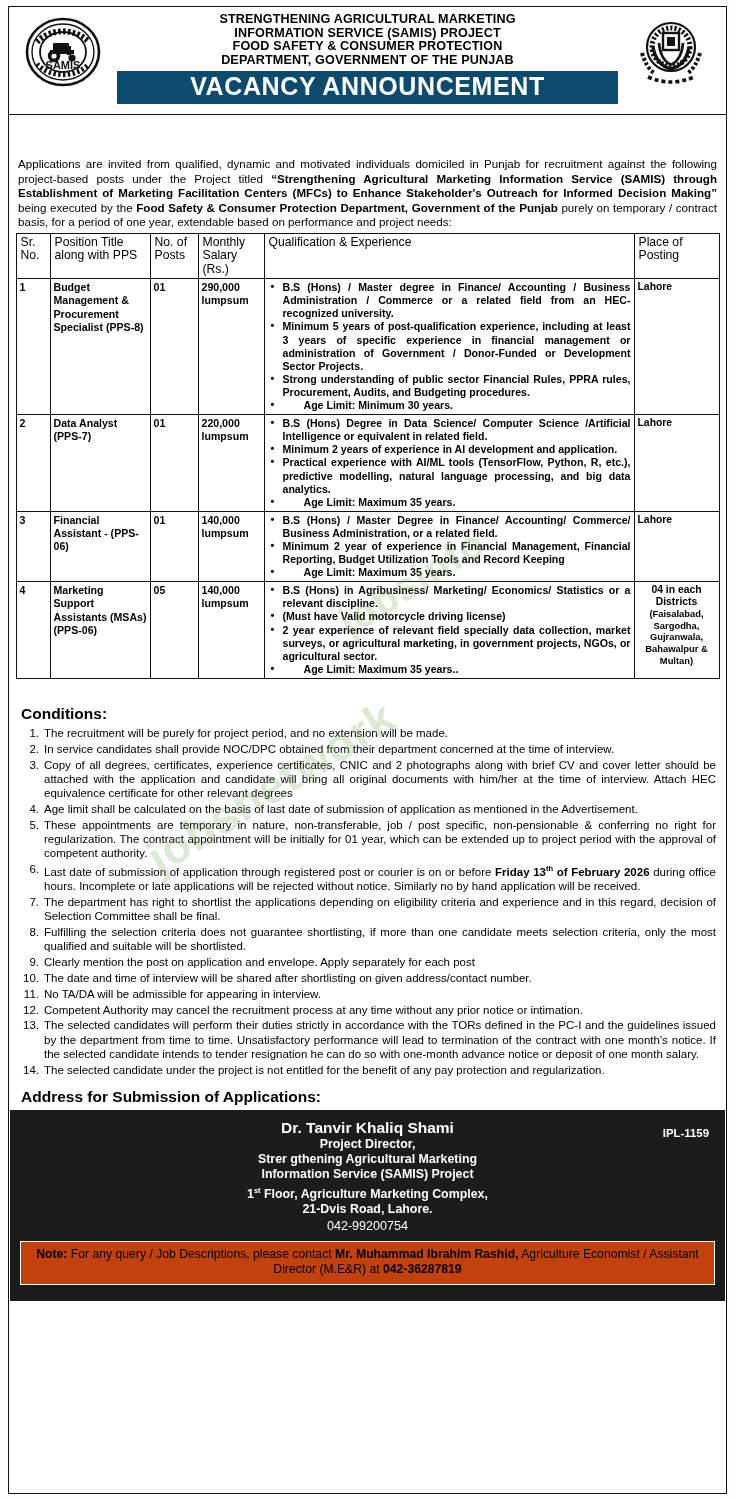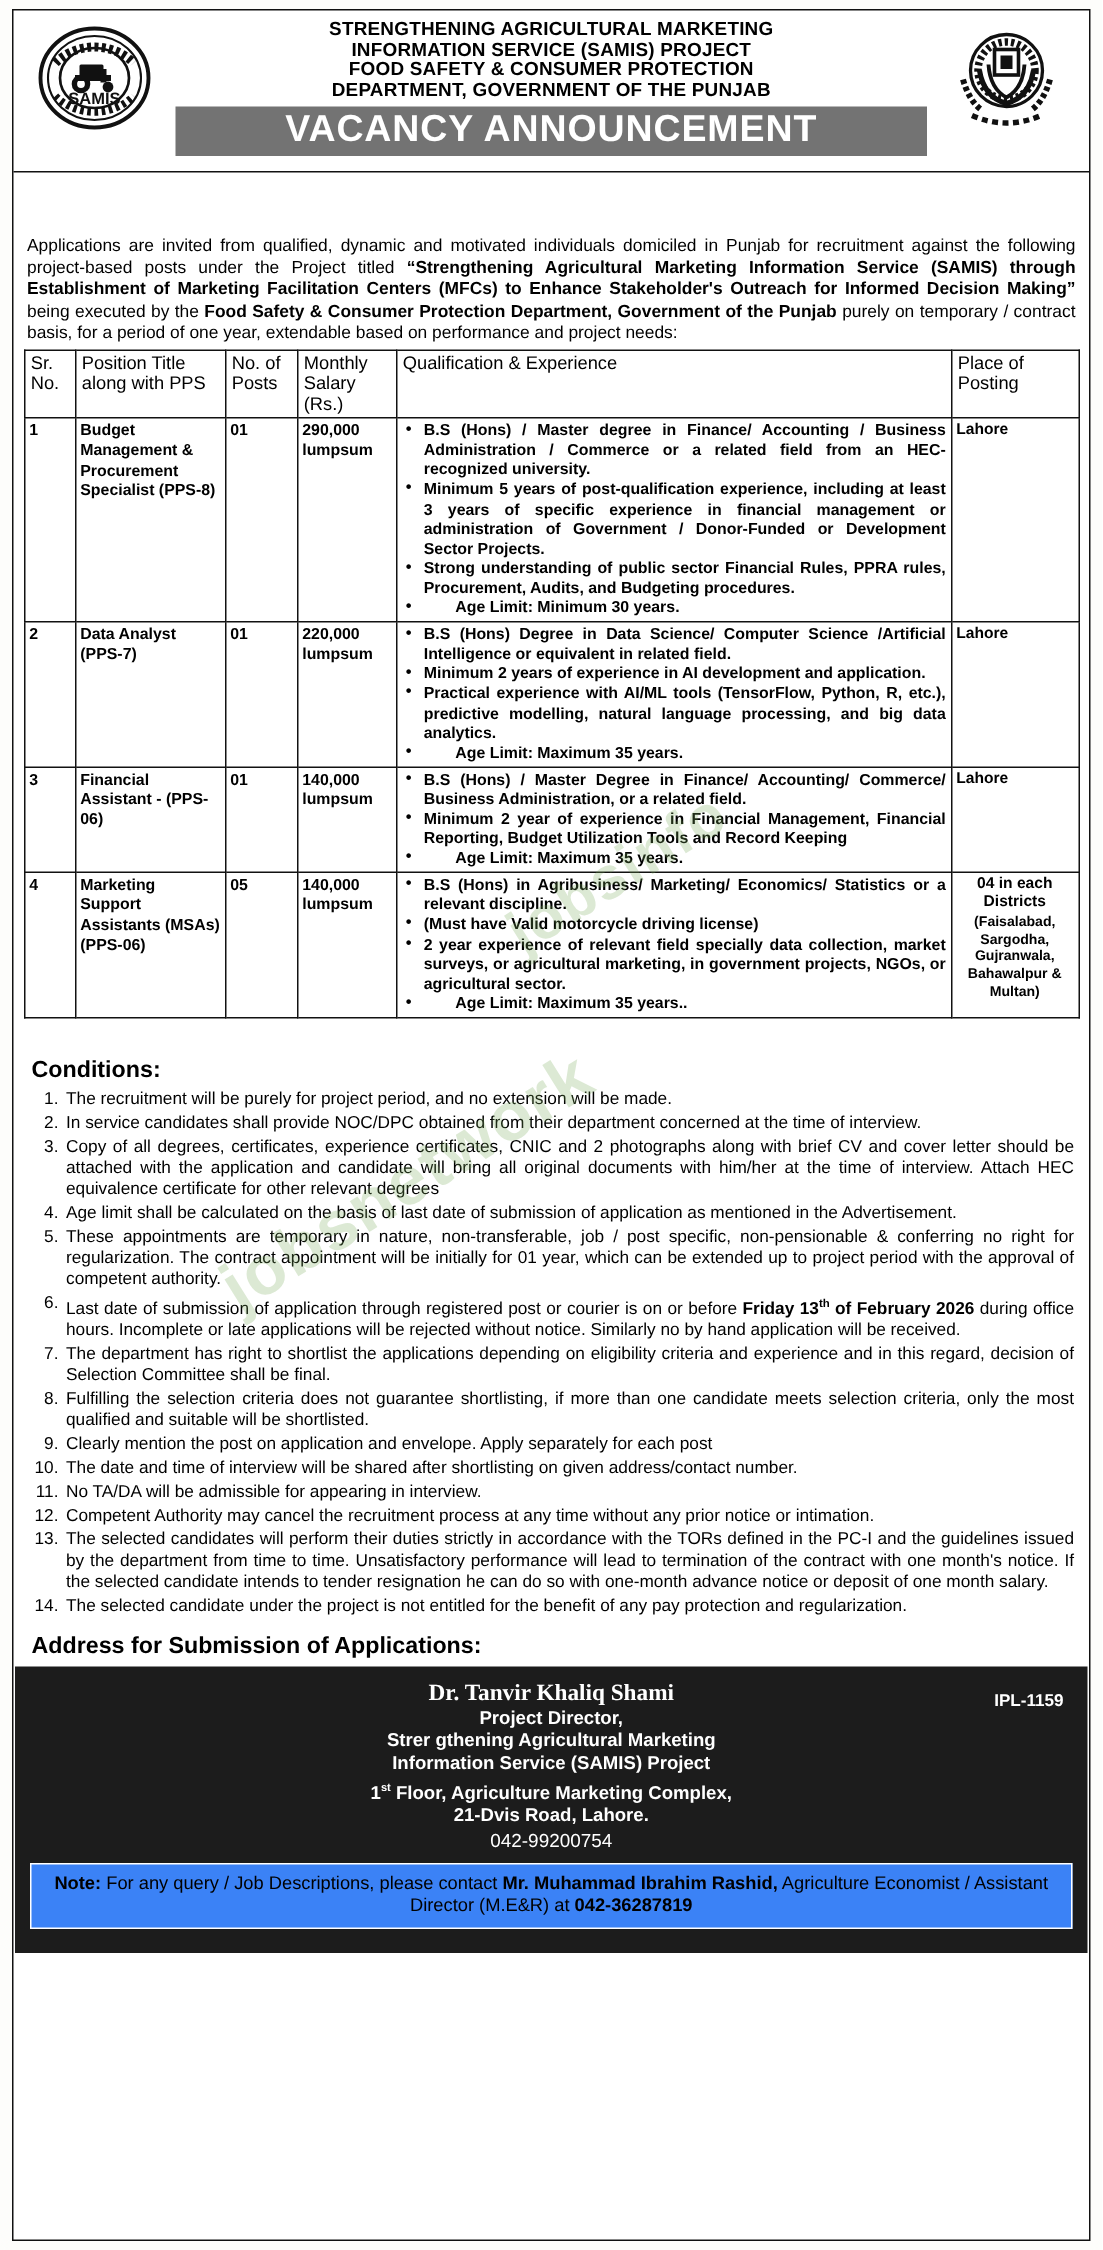--- a/index.html
+++ b/index.html
@@ -59,21 +59,21 @@
     text-align: center;
   }
   .org-title {
     font-size: 12.6px;
     font-weight: bold;
     line-height: 13.6px;
     letter-spacing: 0.15px;
   }
   .vacancy-band {
     margin-top: 4px;
-    background: #737373;
+    background: #0c4a6e;
     color: #fff;
     font-size: 25px;
     font-weight: bold;
     letter-spacing: 0.6px;
     padding: 2px 0 4px 0;
     line-height: 27px;
   }
 
   
   .intro {
@@ -216,21 +216,20 @@
     background: #1c1c1c;
     color: #fff;
     text-align: center;
     padding: 8px 0 9px 0;
     margin: 0 1px;
   }
   .addr-name {
     font-size: 15.5px;
     font-weight: bold;
     line-height: 19px;
-    font-family: Liberation Serif, serif;
   }
   .addr-line {
     font-size: 12.4px;
     font-weight: bold;
     line-height: 15.4px;
   }
   .addr-phone {
     font-size: 12.6px;
     line-height: 16px;
     font-weight: normal;
@@ -239,21 +238,21 @@
     position: absolute;
     right: 16px;
     top: 17px;
     font-size: 11.4px;
     font-weight: bold;
     color: #fff;
   }
   .addr-line sup { font-size: 7.4px; vertical-align: super; }
 
   .note-box {
-    background: #3b82f6;
+    background: #c2410c;
     color: #000;
     margin: 7px 10px 7px 10px;
     padding: 5px 8px 6px 8px;
     font-size: 12.2px;
     line-height: 15.4px;
     border: 1px solid #fff;
   }
   .note-box b { font-weight: bold; }
 
   

